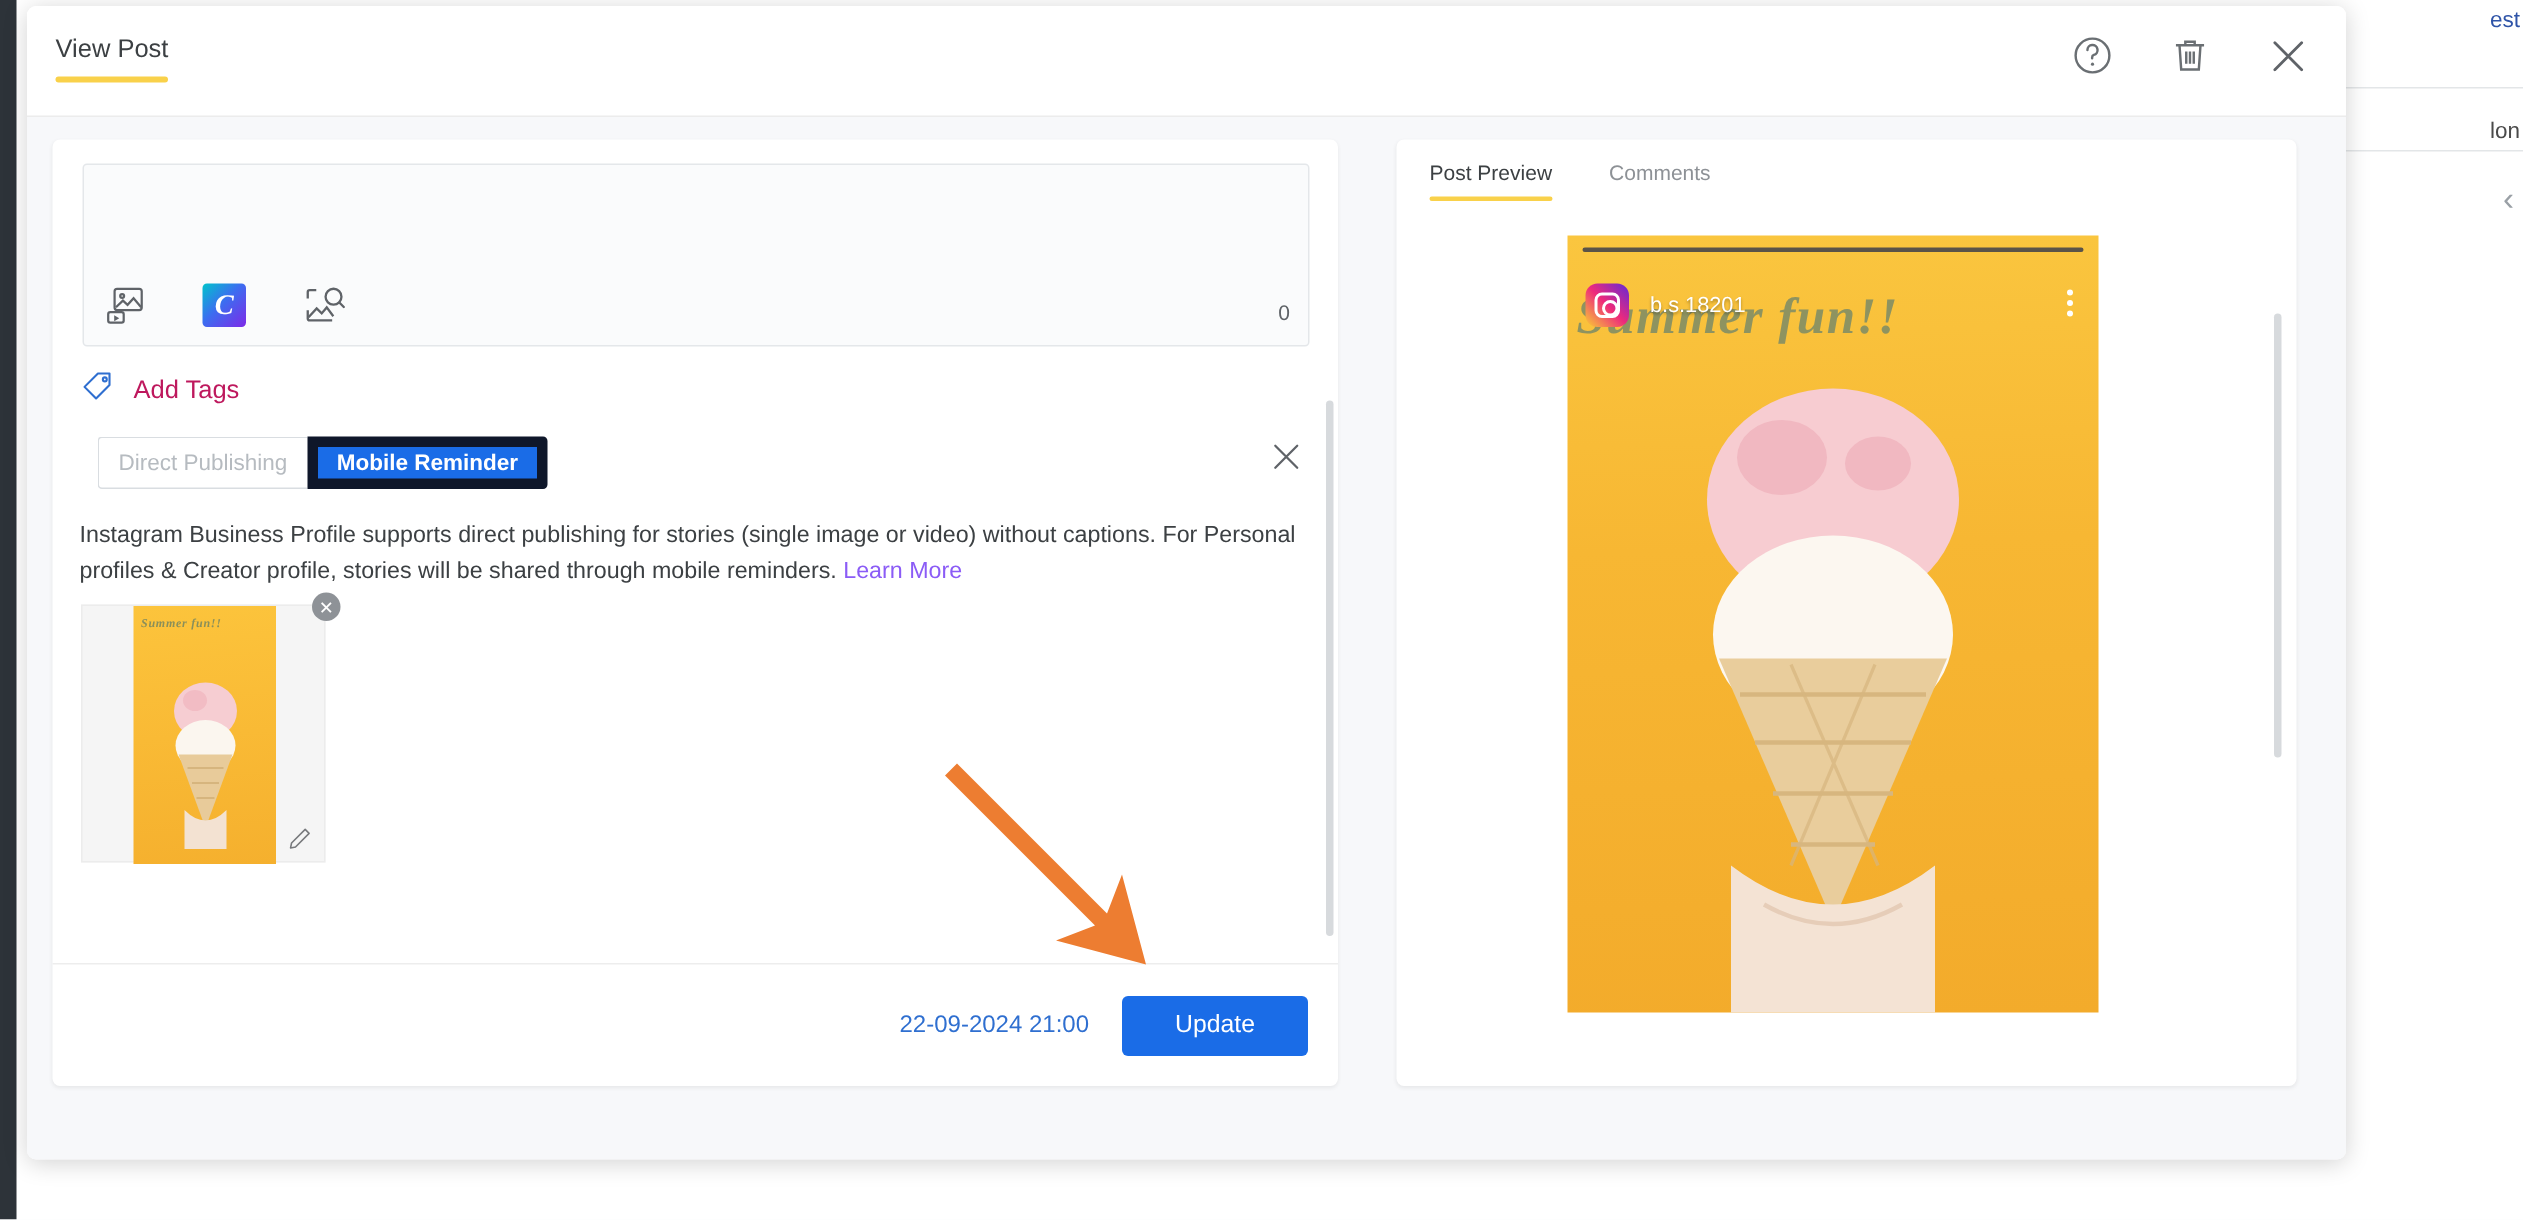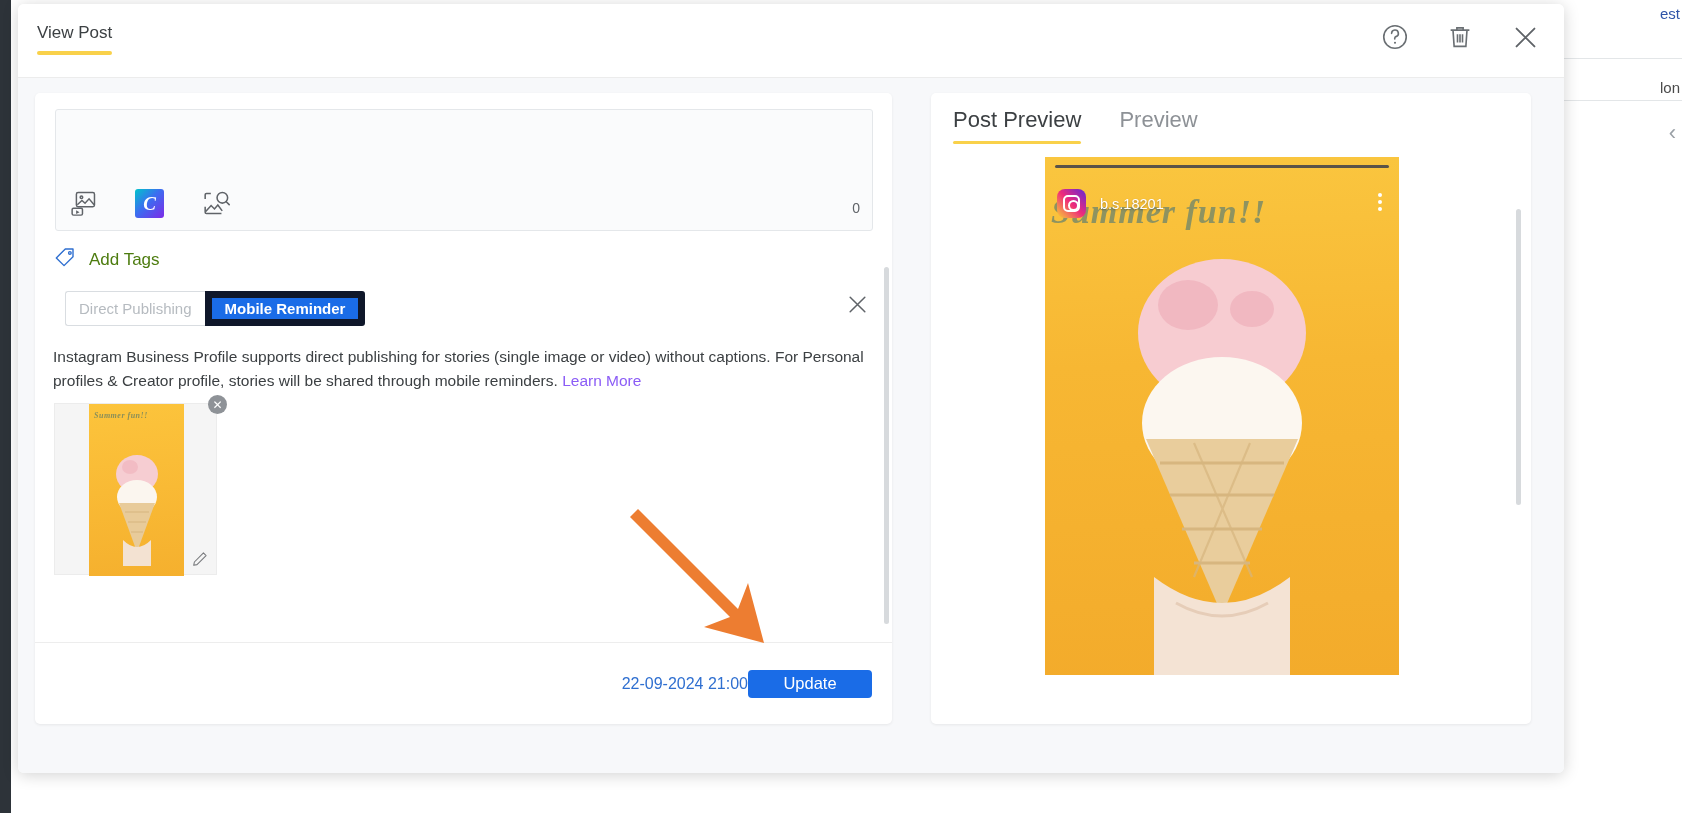--- a/index.html
+++ b/index.html
@@ -110,21 +110,21 @@
   }
   .media-count {
     position: absolute; right: 12px; bottom: 14px;
     font-size: 14px; color: #5f6368;
   }
 
   
   .add-tags {
     position: absolute; left: 18px; top: 152px;
     display: flex; align-items: center; gap: 11px;
-    color: #4d7c0f; font-size: 17px; cursor: pointer;
+    color: #be185d; font-size: 17px; cursor: pointer;
   }
 
   
   .toggle-row {
     position: absolute; left: 18px; top: 198px;
     display: flex; align-items: center; padding-left: 12px;
   }
   .seg {
     height: 35px; display: flex; align-items: center; padding: 0 13px;
     font-size: 15px; cursor: pointer;
@@ -185,43 +185,43 @@
   .left-scrollbar {
     position: absolute; right: 3px; top: 174px;
     width: 5px; height: 357px; border-radius: 3px; background: #d7dadd;
     cursor: pointer;
   }
 
   .left-footer {
     position: absolute; left: 0; right: 0; bottom: 0; height: 82px;
     border-top: 1px solid #ededed;
     display: flex; align-items: center; justify-content: flex-end;
-    padding-right: 20px; 
+    padding-right: 20px; gap: 22px;
   }
   .sched-date { font-size: 16px; color: #2f6fd0; cursor: pointer; }
   .btn-update {
     background: #1a6ce7; color: #fff; border: none;
-    border-radius: 4px; height: 28px; width: 124px;
+    border-radius: 4px; height: 40px; width: 124px;
     font-size: 16.5px; font-family: "Liberation Sans", sans-serif;
     cursor: pointer;
   }
 
   
   .right-card {
     position: relative;
     width: 600px; height: 631px;
     background: #ffffff;
     border-radius: 5px;
     box-shadow: 0 1px 3px rgba(0,0,0,.07);
   }
   .preview-tabs {
     position: absolute; left: 22px; top: 14px;
     display: flex; gap: 38px;
   }
-  .ptab { font-size: 22px; color: #8d9196; padding-bottom: 11px; position: relative; cursor: pointer; }
+  .ptab { font-size: 14px; color: #8d9196; padding-bottom: 11px; position: relative; cursor: pointer; }
   .ptab.active { color: #3c4043; }
   .ptab.active::after {
     content: ""; position: absolute; left: 0; right: 0; bottom: 0;
     height: 3px; background: #f9d14a; border-radius: 2px;
   }
 
   .story-frame {
     position: absolute; left: 114px; top: 64px;
     width: 354px; height: 518px;
     background: linear-gradient(178deg, #fac63f 0%, #f7b733 40%, #f3ab2b 100%);
@@ -398,21 +398,21 @@
 
         <div class="left-footer">
           <div class="sched-date">22-09-2024 21:00</div>
           <button class="btn-update">Update</button>
         </div>
       </div>
 
       <div class="right-card">
         <div class="preview-tabs">
           <div class="ptab active">Post Preview</div>
-          <div class="ptab">Preview</div>
+          <div class="ptab">Comments</div>
         </div>
 
         <div class="story-frame">
           <div class="story-progress"></div>
 
           <div class="story-caption">Summer  fun!!</div>
 
           <div class="story-user">
             <div class="ig-avatar">
                 <span class="sq"></span>

